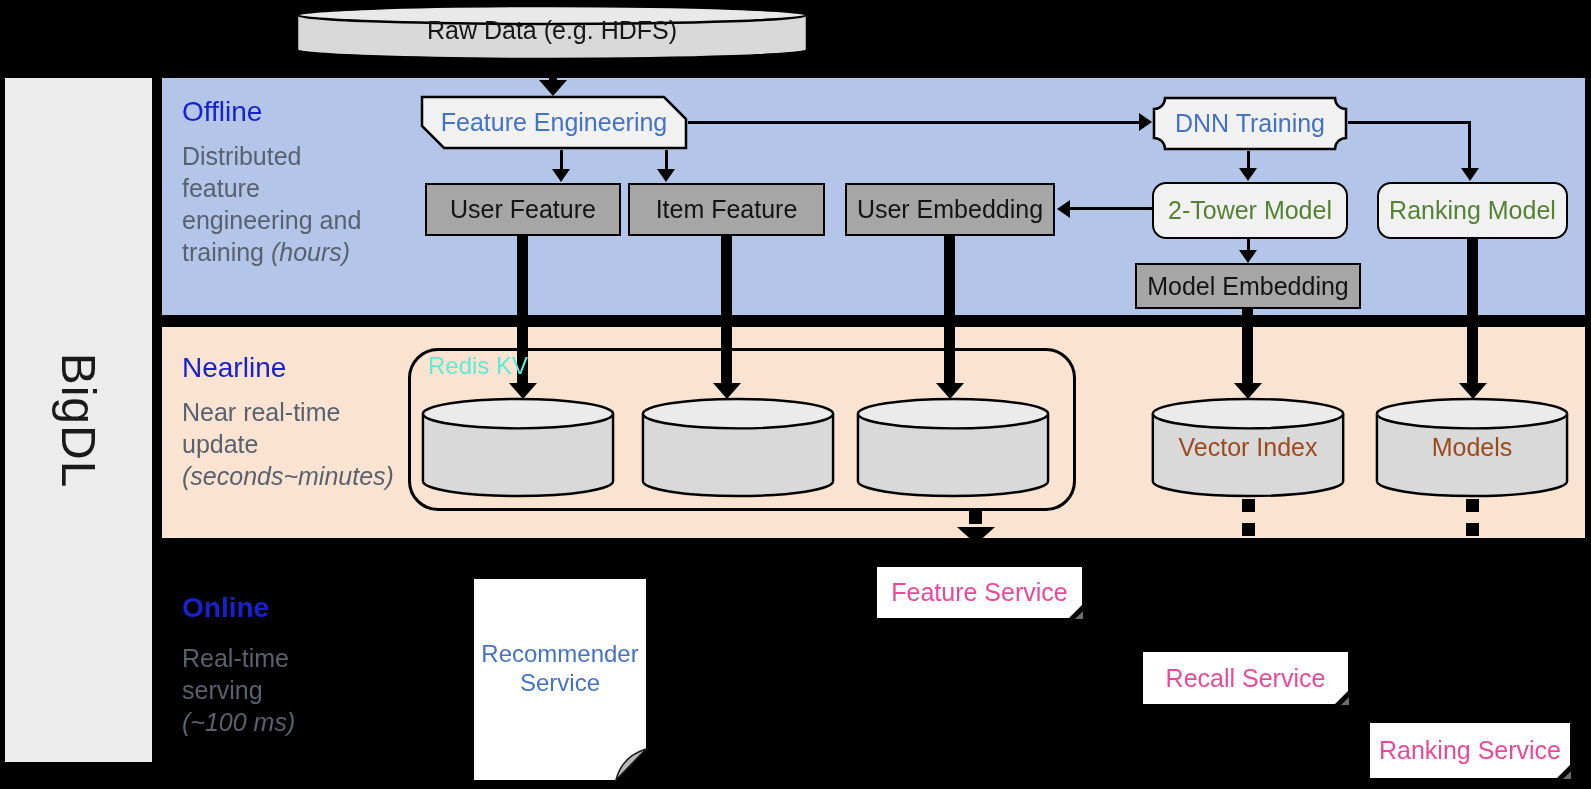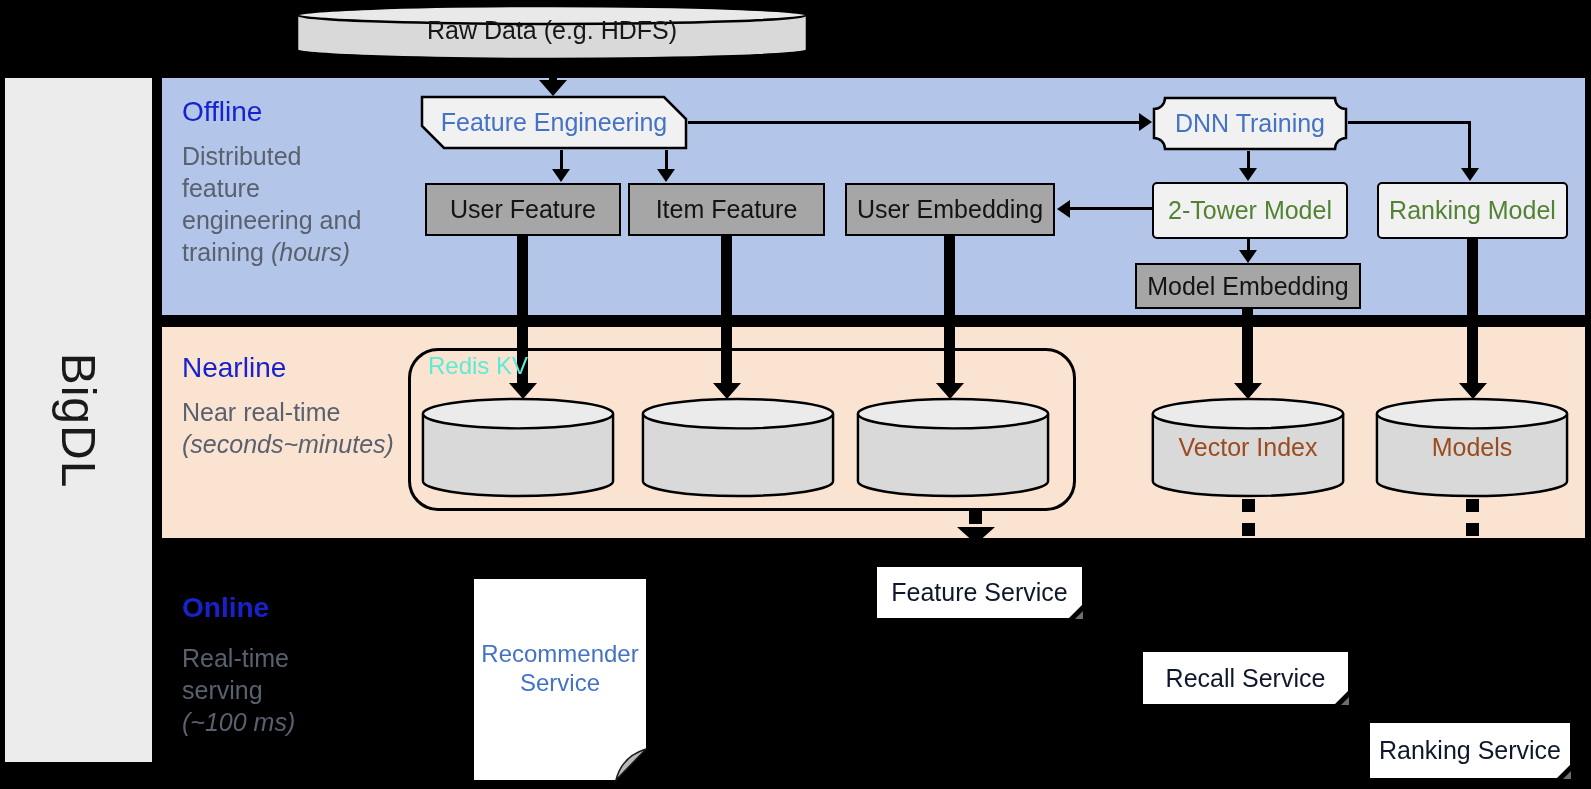--- a/index.html
+++ b/index.html
@@ -16,39 +16,39 @@
   
   .sec-title{font-size:28px;color:#1722cb;font-weight:500;}
   .sec-title.bold{font-weight:700;}
   .sec-desc{font-size:25px;color:#59616f;line-height:1.28;}
   .sec-desc .ln{display:block;}
   .it{font-style:italic;}
   
   .box{box-sizing:border-box;display:flex;align-items:center;justify-content:center;
        font-size:25px;text-align:center;}
   .gray-box{background:#a6a6a6;border:2.5px solid #000;color:#141414;}
-  .model-box{background:#f1f1f1;border:2.5px solid #000;border-radius:5px;color:#548235;}
+  .model-box{background:#f1f1f1;border:2.5px solid #000;border-radius:14px;color:#548235;}
   .shape-label{position:absolute;inset:0;display:flex;align-items:center;justify-content:center;
                font-size:25px;color:#4472c4;}
   
   .vline{width:3px;background:#000;}
   .hline{height:3px;background:#000;}
   .vthick{width:11px;background:#000;}
   .ah-down{width:0;height:0;border-left:9px solid transparent;border-right:9px solid transparent;border-top:13px solid #000;}
   .ah-down-big{width:0;height:0;border-left:14px solid transparent;border-right:14px solid transparent;border-top:16px solid #000;}
   .ah-down-huge{width:0;height:0;border-left:19px solid transparent;border-right:19px solid transparent;border-top:17px solid #000;}
   .ah-right{width:0;height:0;border-top:9px solid transparent;border-bottom:9px solid transparent;border-left:13px solid #000;}
   .ah-left{width:0;height:0;border-top:9px solid transparent;border-bottom:9px solid transparent;border-right:13px solid #000;}
   .dash{width:13px;height:13px;background:#000;}
   
   .redis-wrap{left:408px;top:348px;width:668px;height:163px;border:3px solid #000;border-radius:30px;box-sizing:border-box;}
   .redis-label{left:428px;top:352px;font-size:24px;color:#5eead4;}
   .cyl-label{position:absolute;left:0;right:0;top:38px;text-align:center;font-size:25px;color:#9c4a1e;}
   
-  .service{background:#ffffff;color:#0f172a;font-size:25px;}
+  .service{background:#ffffff;color:#ec4899;font-size:25px;}
   .fold-sm{position:absolute;right:-1px;bottom:-1px;width:0;height:0;
            border-left:15px solid transparent;border-bottom:15px solid #000;}
   .fold-sm2{position:absolute;right:-1px;bottom:-1px;width:0;height:0;
            border-left:8px solid transparent;border-bottom:8px solid #6e6e6e;}
   .doc-label{position:absolute;inset:0;padding-top:62px;text-align:center;
              font-size:24px;line-height:1.2;color:#4472c4;}
   .raw-label{position:absolute;inset:0;padding-top:12px;text-align:center;font-size:25px;color:#161616;}
 </style>
 </head>
 <body>
@@ -143,20 +143,21 @@
   <div class="abs vthick" style="left:944px;top:236px;height:150px;"></div>
   <div class="abs ah-down-big" style="left:936px;top:383px;"></div>
   <div class="abs vthick" style="left:1242px;top:309px;height:77px;"></div>
   <div class="abs ah-down-big" style="left:1234px;top:383px;"></div>
   <div class="abs vthick" style="left:1467px;top:239px;height:147px;"></div>
   <div class="abs ah-down-big" style="left:1459px;top:383px;"></div>
 
   <div class="abs sec-title" style="left:182px;top:352px;">Nearline</div>
   <div class="abs sec-desc" style="left:182px;top:396px;width:290px;">
     <span class="ln">Near real-time</span>
+    <span class="ln">update</span>
     <span class="ln it">(seconds~minutes)</span>
   </div>
 
   <div class="abs redis-wrap"></div>
   <div class="abs redis-label">Redis KV</div>
 
   <div class="abs" style="left:420px;top:395px;width:196px;height:104px;">
     <svg width="196" height="104" viewBox="0 0 200 106">
       <path d="M3,19 L3,88 A97,15 0 0 0 197,88 L197,19" fill="#d9d9d9" stroke="#000" stroke-width="2.5"></path>
       <ellipse cx="100" cy="19" rx="97" ry="15" fill="#ebebeb" stroke="#000" stroke-width="2.5"></ellipse>

